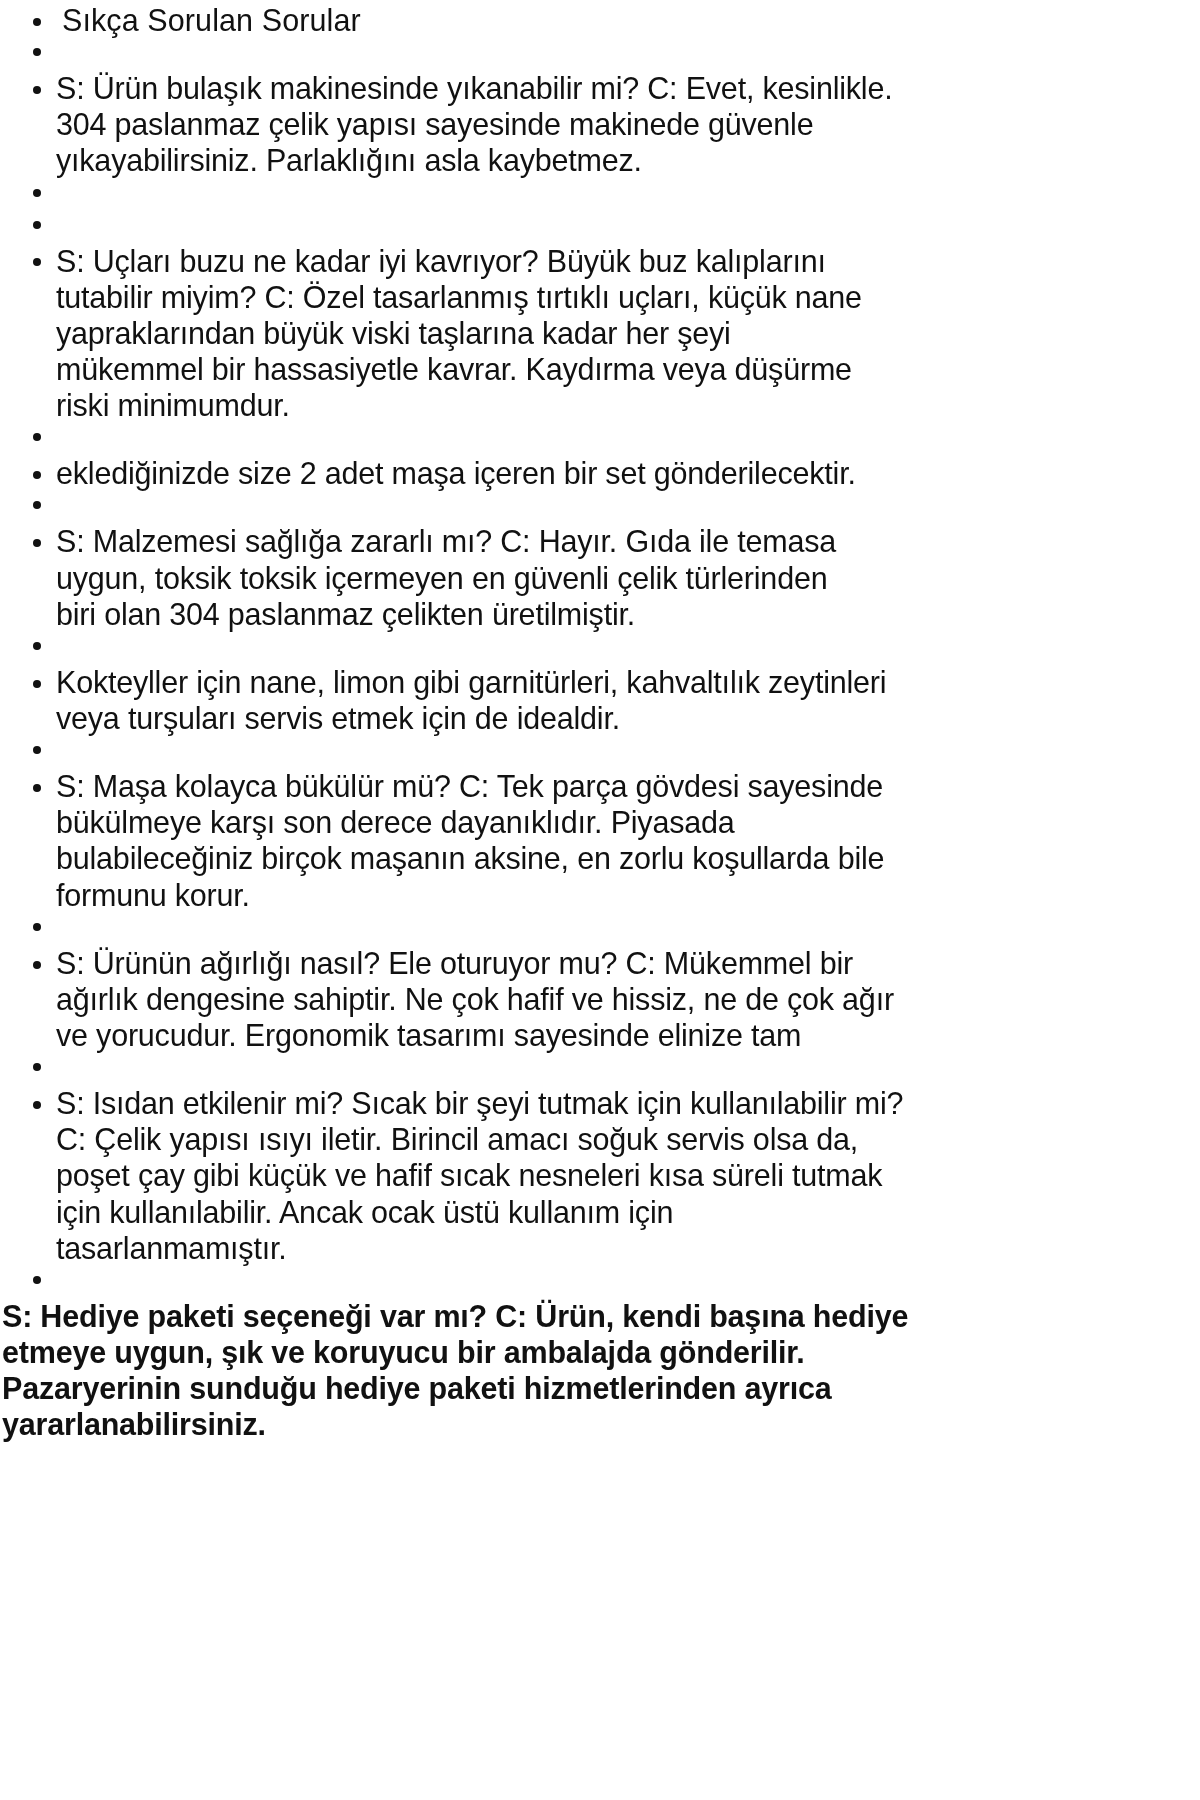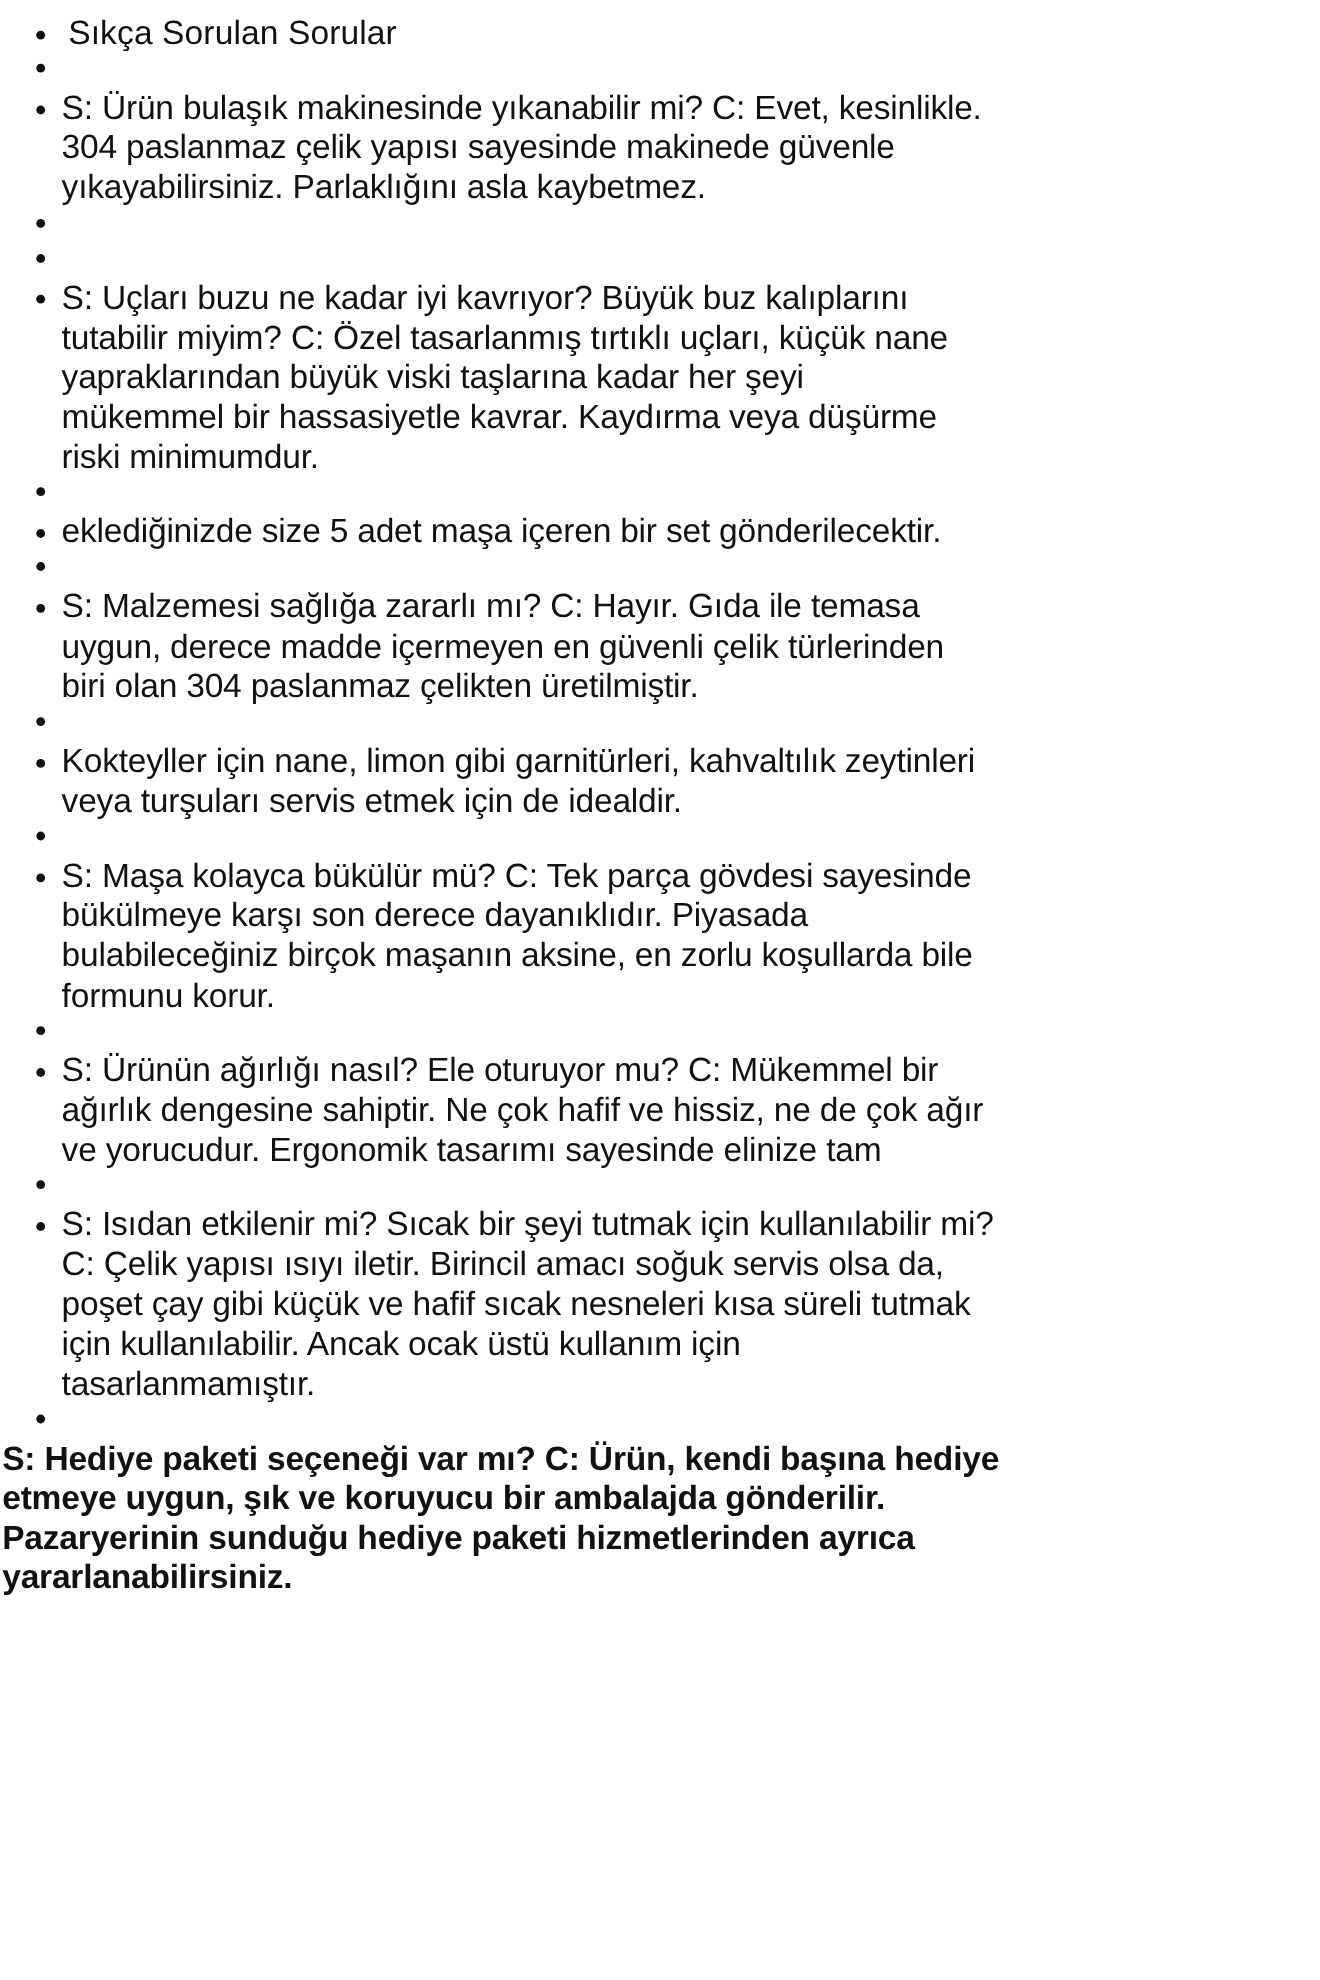--- a/index.html
+++ b/index.html
@@ -14,21 +14,21 @@
     font-family: "Liberation Sans", sans-serif;
   }
 
   #faq-page {
     position: relative;
     width: 1200px;
     height: 1800px;
     background: #ffffff;
     overflow: hidden;
     box-sizing: border-box;
-    padding-top: 12px;
+    padding-top: 2px;
   }
 
   ul.faq-list {
     list-style: none;
     margin: 0;
     padding: 0;
     width: 1200px;
   }
 
   li.faq-item {
@@ -90,23 +90,23 @@
 
 <div id="faq-page">
   <ul class="faq-list" id="faq-list">
       <li class="faq-item heading"><span class="line">Sıkça Sorulan Sorular</span></li>
       <li class="faq-item spacer"></li>
       <li class="faq-item"><span class="line">S: Ürün bulaşık makinesinde yıkanabilir mi? C: Evet, kesinlikle.</span><span class="line">304 paslanmaz çelik yapısı sayesinde makinede güvenle</span><span class="line">yıkayabilirsiniz. Parlaklığını asla kaybetmez.</span></li>
       <li class="faq-item spacer"></li>
       <li class="faq-item spacer"></li>
       <li class="faq-item"><span class="line">S: Uçları buzu ne kadar iyi kavrıyor? Büyük buz kalıplarını</span><span class="line">tutabilir miyim? C: Özel tasarlanmış tırtıklı uçları, küçük nane</span><span class="line">yapraklarından büyük viski taşlarına kadar her şeyi</span><span class="line">mükemmel bir hassasiyetle kavrar. Kaydırma veya düşürme</span><span class="line">riski minimumdur.</span></li>
       <li class="faq-item spacer"></li>
-      <li class="faq-item"><span class="line">eklediğinizde size 5 adet maşa içeren bir set gönderilecektir.</span></li>
+      <li class="faq-item"><span class="line">eklediğinizde size 2 adet maşa içeren bir set gönderilecektir.</span></li>
       <li class="faq-item spacer"></li>
-      <li class="faq-item"><span class="line">S: Malzemesi sağlığa zararlı mı? C: Hayır. Gıda ile temasa</span><span class="line">uygun, derece madde içermeyen en güvenli çelik türlerinden</span><span class="line">biri olan 304 paslanmaz çelikten üretilmiştir.</span></li>
+      <li class="faq-item"><span class="line">S: Malzemesi sağlığa zararlı mı? C: Hayır. Gıda ile temasa</span><span class="line">uygun, toksik toksik içermeyen en güvenli çelik türlerinden</span><span class="line">biri olan 304 paslanmaz çelikten üretilmiştir.</span></li>
       <li class="faq-item spacer"></li>
       <li class="faq-item"><span class="line">Kokteyller için nane, limon gibi garnitürleri, kahvaltılık zeytinleri</span><span class="line">veya turşuları servis etmek için de idealdir.</span></li>
       <li class="faq-item spacer"></li>
       <li class="faq-item"><span class="line">S: Maşa kolayca bükülür mü? C: Tek parça gövdesi sayesinde</span><span class="line">bükülmeye karşı son derece dayanıklıdır. Piyasada</span><span class="line">bulabileceğiniz birçok maşanın aksine, en zorlu koşullarda bile</span><span class="line">formunu korur.</span></li>
       <li class="faq-item spacer"></li>
       <li class="faq-item"><span class="line">S: Ürünün ağırlığı nasıl? Ele oturuyor mu? C: Mükemmel bir</span><span class="line">ağırlık dengesine sahiptir. Ne çok hafif ve hissiz, ne de çok ağır</span><span class="line">ve yorucudur. Ergonomik tasarımı sayesinde elinize tam</span></li>
       <li class="faq-item spacer"></li>
       <li class="faq-item"><span class="line">S: Isıdan etkilenir mi? Sıcak bir şeyi tutmak için kullanılabilir mi?</span><span class="line">C: Çelik yapısı ısıyı iletir. Birincil amacı soğuk servis olsa da,</span><span class="line">poşet çay gibi küçük ve hafif sıcak nesneleri kısa süreli tutmak</span><span class="line">için kullanılabilir. Ancak ocak üstü kullanım için</span><span class="line">tasarlanmamıştır.</span></li>
       <li class="faq-item spacer"></li>
       <li class="faq-item flush"><span class="line">S: Hediye paketi seçeneği var mı? C: Ürün, kendi başına hediye</span><span class="line">etmeye uygun, şık ve koruyucu bir ambalajda gönderilir.</span><span class="line">Pazaryerinin sunduğu hediye paketi hizmetlerinden ayrıca</span><span class="line">yararlanabilirsiniz.</span></li>

